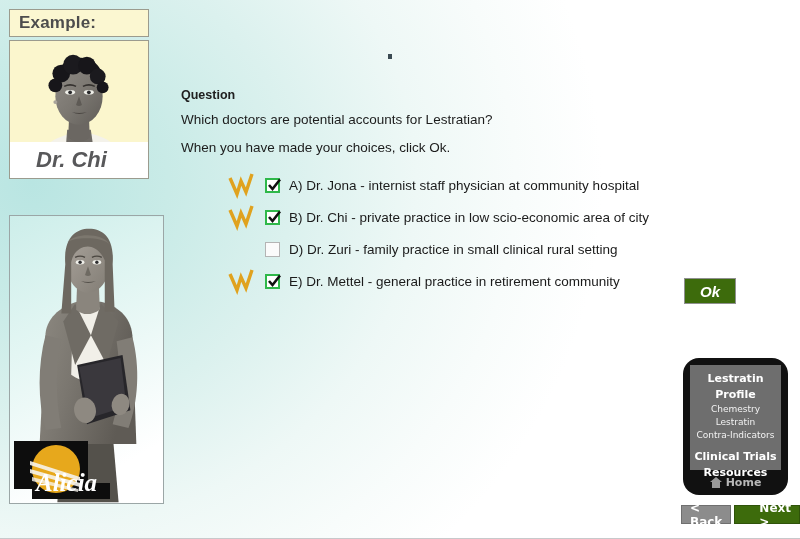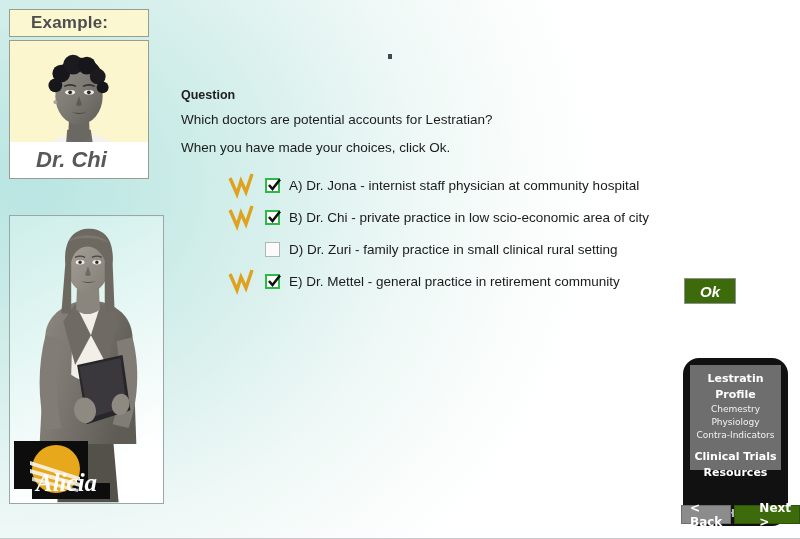--- a/index.html
+++ b/index.html
@@ -28,21 +28,21 @@
   .example-header {
     position: absolute; left: 9px; top: 9px;
     width: 140px; height: 28px;
     background: #fbf7d1;
     border: 1px solid #9b9b8e;
     box-sizing: border-box;
     display: flex; align-items: center;
   }
   .example-header span {
     font-size: 17px; font-weight: bold; color: #4d4d4d;
-    padding-left: 9px; letter-spacing: .2px; margin-left: 12px;
+    padding-left: 9px; letter-spacing: .2px;
   }
   .example-photo {
     position: absolute; left: 9px; top: 40px;
     width: 140px; height: 139px;
     border: 1px solid #9b9b8e;
     background: #fbf6cd;
     box-sizing: border-box;
     overflow: hidden;
   }
   .example-name {
@@ -145,21 +145,21 @@
   }
   .feedback p {
     margin: 0;
     font-size: 12.8px; color: #1b1b1b; line-height: 17px;
   }
   .feedback p.gap { margin-top: 17px; }
 
   
   .device {
     position: absolute; left: 683px; top: 358px;
-    width: 105px; height: 168px;
+    width: 105px; height: 137px;
     background: #111111;
     border-radius: 16px;
     box-sizing: border-box;
     padding: 7px 19px 0 7px;
   }
   .device-screen {
     width: 91px; height: 105px;
     background: #6e6e6e;
     box-sizing: border-box;
     padding-top: 6px;
@@ -366,21 +366,21 @@
     </div>
   </div>
 
   <div class="ok-btn">Ok</div>
 
 
   <div class="device">
     <div class="device-screen">
       <div class="dev-item dev-main">Lestratin Profile</div>
       <div class="dev-item dev-sub">Chemestry</div>
-      <div class="dev-item dev-sub">Physiology</div>
+      <div class="dev-item dev-sub">Lestratin</div>
       <div class="dev-item dev-sub">Contra-Indicators</div>
       <div class="dev-item dev-main dev-gap">Clinical Trials</div>
       <div class="dev-item dev-main">Resources</div>
     </div>
     <div class="dev-home">
       <svg width="12" height="11" viewBox="0 0 12 11">
         <path d="M6 0 L12 5 L10 5 L10 11 L2 11 L2 5 L0 5 Z" fill="#9a9a9a"></path>
       </svg>
       <span>Home</span>
     </div>

